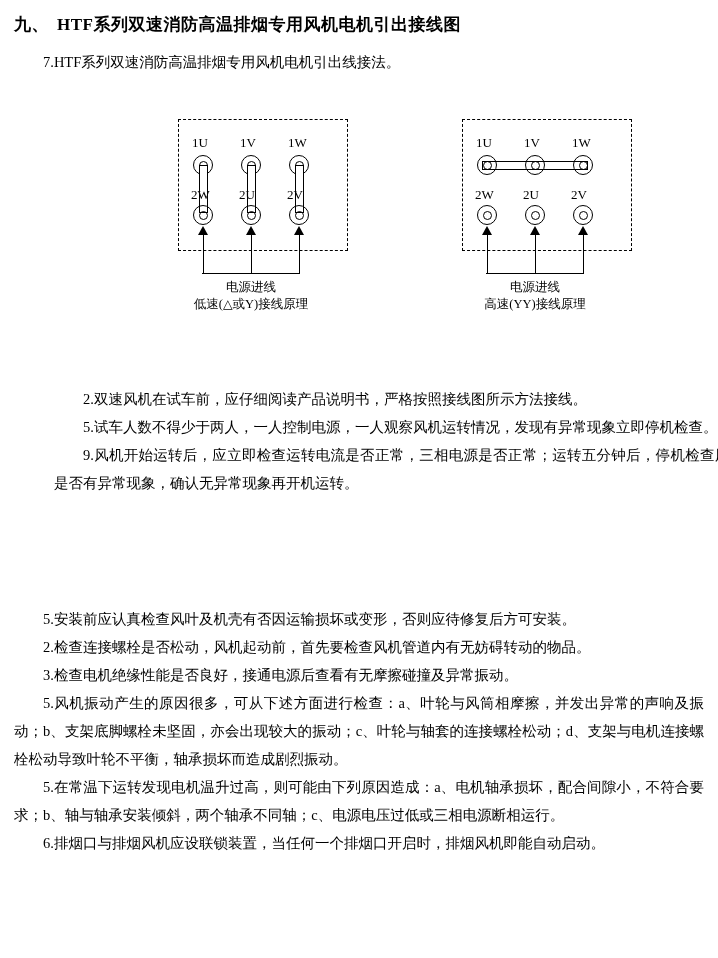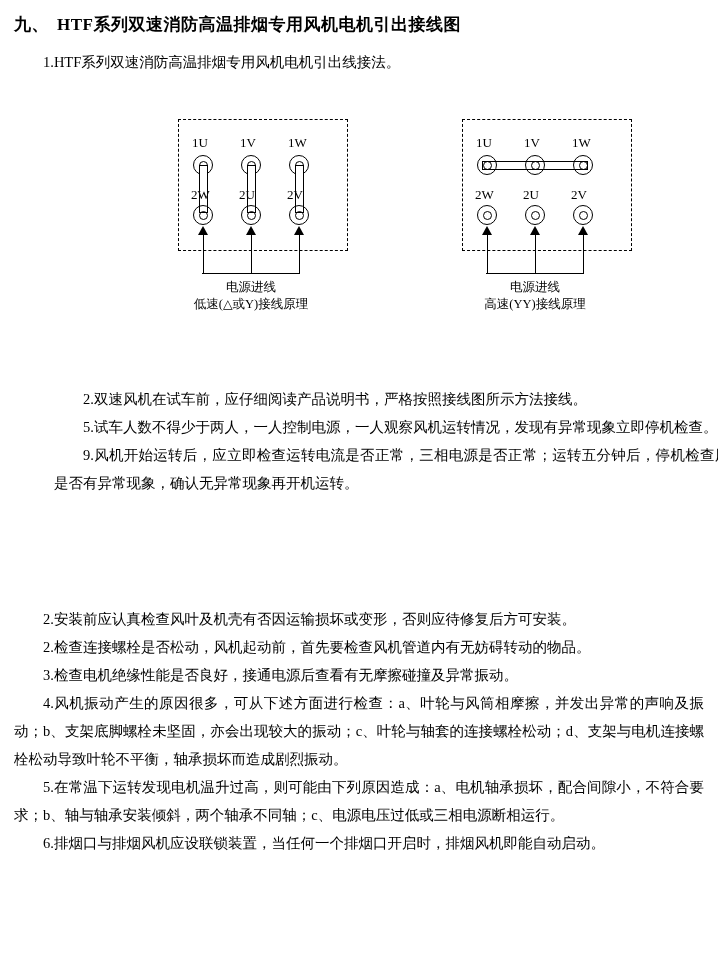--- a/index.html
+++ b/index.html
@@ -156,21 +156,21 @@
 </style>
 </head>
 <body>
 
 <div class="page">
 
   <div class="section-heading heading-9">
     <span class="heading-num">九、</span><span>HTF系列双速消防高温排烟专用风机电机引出接线图</span>
   </div>
 
-  <p class="para indent1 p-1">1.HTF系列双速消防高温排烟专用风机电机引出线接法。</p>
+  <p class="para indent1 p-1">7.HTF系列双速消防高温排烟专用风机电机引出线接法。</p>
 
   <div class="diagram-area">
 
     <div class="dbox left"></div>
 
     <div class="term-label" style="left:148px; top:30px;">1U</div>
     <div class="term-label" style="left:196px; top:30px;">1V</div>
     <div class="term-label" style="left:244px; top:30px;">1W</div>
 
     <div class="term" style="left:149px; top:50px;"></div>
@@ -231,21 +231,21 @@
   </div>
 
   <div class="block-a">
     <p class="para indent1">2.双速风机在试车前，应仔细阅读产品说明书，严格按照接线图所示方法接线。</p>
     <p class="para indent1">5.试车人数不得少于两人，一人控制电源，一人观察风机运转情况，发现有异常现象立即停机检查。</p>
     <p class="para indent1">9.风机开始运转后，应立即检查运转电流是否正常，三相电源是否正常；运转五分钟后，停机检查风机是否有异常现象，确认无异常现象再开机运转。</p>
   </div>
 
 
   <div class="block-b">
-    <p class="para indent1">2.安装前应认真检查风叶及机壳有否因运输损坏或变形，否则应待修复后方可安装。</p>
+    <p class="para indent1">5.安装前应认真检查风叶及机壳有否因运输损坏或变形，否则应待修复后方可安装。</p>
     <p class="para indent1">2.检查连接螺栓是否松动，风机起动前，首先要检查风机管道内有无妨碍转动的物品。</p>
     <p class="para indent1">3.检查电机绝缘性能是否良好，接通电源后查看有无摩擦碰撞及异常振动。</p>
-    <p class="para indent1">4.风机振动产生的原因很多，可从下述方面进行检查：a、叶轮与风筒相摩擦，并发出异常的声响及振动；b、支架底脚螺栓未坚固，亦会出现较大的振动；c、叶轮与轴套的连接螺栓松动；d、支架与电机连接螺栓松动导致叶轮不平衡，轴承损坏而造成剧烈振动。</p>
+    <p class="para indent1">5.风机振动产生的原因很多，可从下述方面进行检查：a、叶轮与风筒相摩擦，并发出异常的声响及振动；b、支架底脚螺栓未坚固，亦会出现较大的振动；c、叶轮与轴套的连接螺栓松动；d、支架与电机连接螺栓松动导致叶轮不平衡，轴承损坏而造成剧烈振动。</p>
     <p class="para indent1">5.在常温下运转发现电机温升过高，则可能由下列原因造成：a、电机轴承损坏，配合间隙小，不符合要求；b、轴与轴承安装倾斜，两个轴承不同轴；c、电源电压过低或三相电源断相运行。</p>
     <p class="para indent1">6.排烟口与排烟风机应设联锁装置，当任何一个排烟口开启时，排烟风机即能自动启动。</p>
   </div>
 
 </div>
 
 </body></html>

